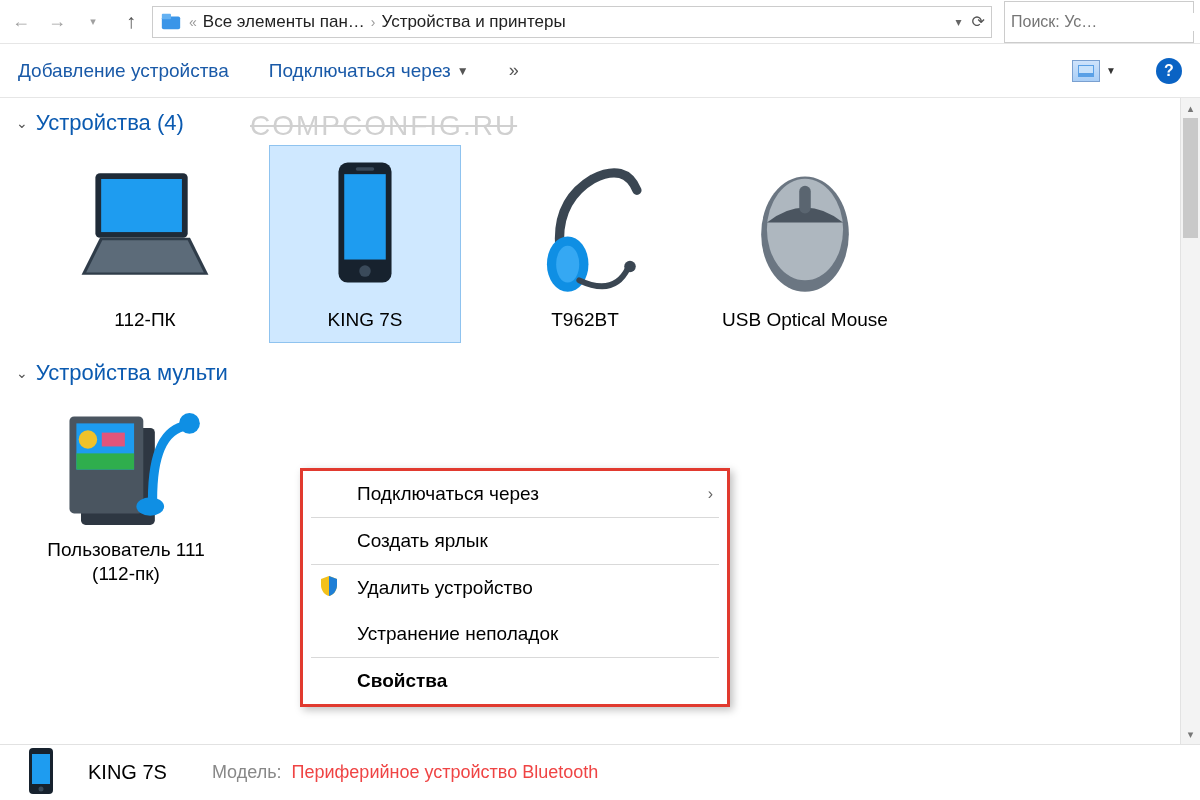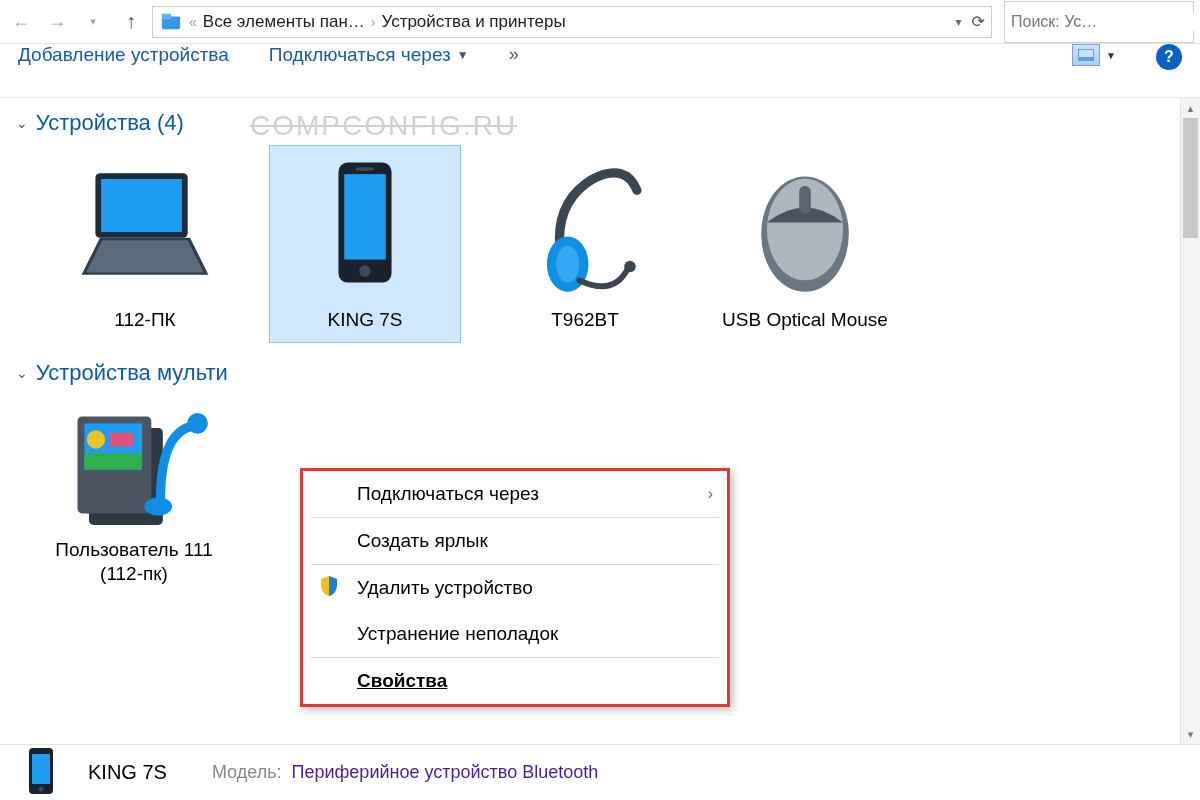--- a/index.html
+++ b/index.html
@@ -13,21 +13,21 @@
   .breadcrumb-box { flex: 1; display:flex; align-items:center; height: 32px; border:1px solid #ccc; background:#fff; padding:0 6px; gap:6px; }
   .bc-chev { color:#999; font-size:14px; }
   .bc-text { font-size:17px; color:#222; white-space:nowrap; overflow:hidden; text-overflow:ellipsis; }
   .bc-dd { color:#666; font-size:12px; margin-left:4px; }
   .bc-refresh { color:#555; font-size:16px; margin-left:4px; }
   .searchbox { width: 190px; height:42px; border:1px solid #ccc; margin-left:12px; display:flex; align-items:center; padding:0 6px; gap:6px; }
   .search-input { border:none; outline:none; flex:1; font-size:16px; color:#888; }
   .folder-mini { width:24px; height:24px; display:flex; align-items:center; justify-content:center; }
 
   
-  .toolbar { display:flex; align-items:flex-start; height: 54px; border-bottom:1px solid #e6e6e6; padding:0 18px; gap: 40px; font-size:19px; color:#1a5aa8; }
+  .toolbar { display:flex; align-items:center; height: 54px; border-bottom:1px solid #e6e6e6; padding:0 18px; gap: 40px; font-size:19px; color:#1a5aa8; }
   .tb-link { display:flex; align-items:center; gap:6px; cursor:pointer; }
   .tb-dd { font-size:12px; color:#555; }
   .tb-spacer { flex:1; }
   .tb-overflow { color:#555; font-size:18px; }
   .tb-view { width:28px; height:22px; border:1px solid #7aa0d0; background:linear-gradient(#cfe3fb,#a9cef6); display:flex; align-items:center; justify-content:center; }
   .tb-view-dd { font-size:10px; color:#333; margin-left:2px; }
   .tb-help { width:26px; height:26px; border-radius:50%; background:#0a63c4; color:#fff; display:flex; align-items:center; justify-content:center; font-weight:bold; font-size:16px; }
 
   
   .content { position:relative; height: calc(100% - 44px - 54px - 56px); overflow:hidden; }
@@ -43,31 +43,31 @@
 
   .items-row { display:flex; gap: 30px; padding: 6px 20px 0 50px; }
   .item { width: 190px; display:flex; flex-direction:column; align-items:center; gap:6px; padding:6px 4px 10px; }
   .item.selected { background:#cfe8ff; outline:1px solid #8fc3ef; }
   .item .icon-wrap { width:150px; height:150px; display:flex; align-items:center; justify-content:center; }
   .item .label { font-size:19px; text-align:center; line-height:1.25; }
 
   
   .ctxmenu { position:absolute; top: 370px; left: 300px; width: 430px; background:#fff; border:3px solid #e13a2f; box-shadow: 3px 3px 8px rgba(0,0,0,.25); z-index:50; }
   .ctx-item { display:flex; align-items:center; height:46px; padding:0 16px 0 54px; font-size:19px; position:relative; }
-  .ctx-item.bold { font-weight:600;text-decoration:underline; }
+  .ctx-item.bold { font-weight:600; }
   .ctx-sep { height:1px; background:#d9d9d9; margin:0 8px; }
   .ctx-arrow { position:absolute; right:14px; color:#666; font-size:16px; }
   .ctx-shield { position:absolute; left:16px; }
 
   
   .details { position:absolute; left:0; right:0; bottom:0; height:56px; border-top:1px solid #e2e2e2; display:flex; align-items:center; padding:0 16px; gap:22px; }
   .det-thumb { width:50px; height:46px; display:flex; align-items:flex-end; justify-content:center; }
   .det-name { font-size:20px; font-weight:400; }
   .det-kv { font-size:18px; color:#888; display:flex; gap:10px; }
-  .det-kv .v { color:#4c1d95; }
+  .det-kv .v { color:#ef4444; }
 </style>
 </head>
 <body>
 
 <div class="addrbar">
   <div class="nav-arrows">
     <div class="nav-arrow">←</div>
     <div class="nav-arrow">→</div>
     <div class="nav-arrow" style="font-size:11px;">▾</div>
   </div>
@@ -175,21 +175,21 @@
       </div>
       <div class="label">USB Optical Mouse</div>
     </div>
   </div>
 
   <div class="group-header" style="margin-top:6px;">
     <span class="gh-caret">⌄</span>
     <span>Устройства мульти</span>
   </div>
 
-  <div class="items-row" style="padding-left:41px;margin-left:8px;">
+  <div class="items-row" style="padding-left:41px;">
     <div class="item" style="width:170px;">
       <div class="icon-wrap" style="height:130px;">
         <svg viewBox="0 0 130 120">
           <rect x="26" y="26" width="64" height="84" rx="4" fill="#2e3742"></rect>
           <rect x="16" y="16" width="64" height="84" rx="4" fill="#4a5560"></rect>
           <rect x="22" y="22" width="50" height="40" fill="#1d9cf0"></rect>
           <circle cx="32" cy="36" r="8" fill="#f0c22a"></circle>
           <rect x="22" y="48" width="50" height="14" fill="#2fae4d"></rect>
           <rect x="44" y="30" width="20" height="12" fill="#e2557b"></rect>
           <path d="M88 88 Q88 28 118 24" fill="none" stroke="#0f8fe4" stroke-width="8" stroke-linecap="round"></path>

